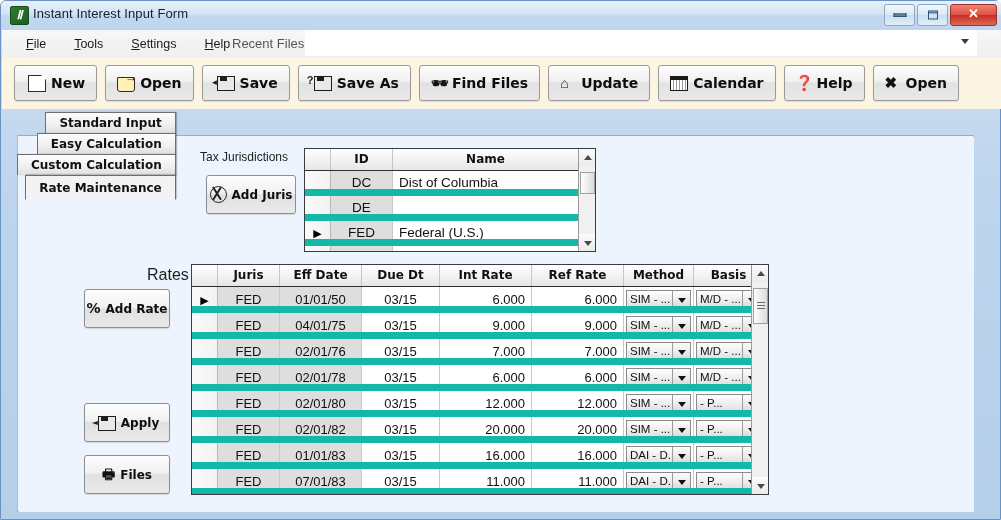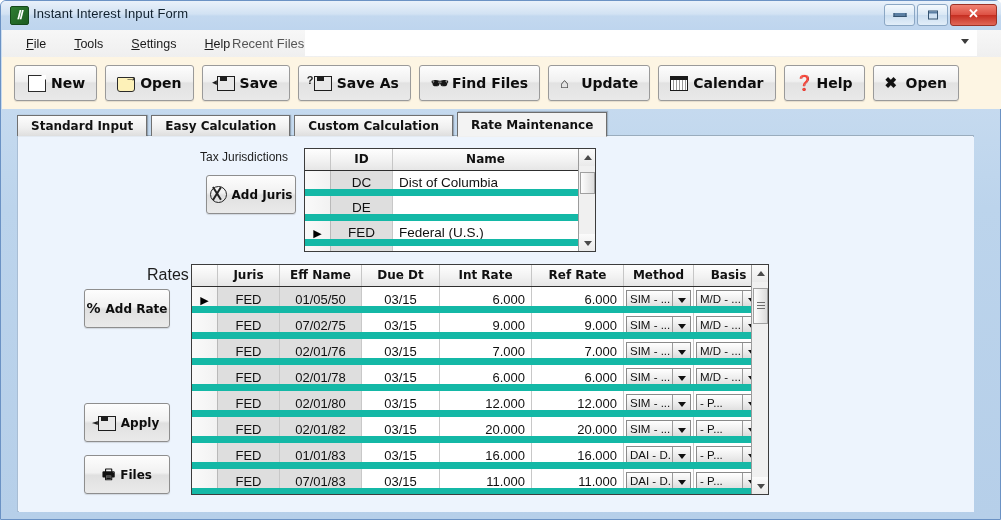--- a/index.html
+++ b/index.html
@@ -101,21 +101,21 @@
   .ico-saveas:after{content:"?";position:absolute;left:-8px;top:-3px;font-size:11px;font-weight:bold;color:#1d1d1d;}
   .ico-find{font-size:14px;line-height:16px;color:#151515;}
   .ico-update{font-size:14px;line-height:16px;color:#151515;}
   .ico-cal{width:14px;height:13px;border:1.6px solid #1a1a1a;background:repeating-linear-gradient(to right,#fff 0 2px,#9a9a9a 2px 3px),#fff;margin-top:1px;}
   .ico-cal:before{content:"";position:absolute;left:0;top:0;width:100%;height:3px;background:#1a1a1a;}
   .ico-help{font-size:15px;font-weight:bold;line-height:16px;color:#111;}
   .ico-exit{font-size:15px;font-weight:bold;line-height:16px;color:#111;}
 
   
   .tabstrip{
-    position:absolute;left:16px;top:111px;height:24px;display:flex;align-items:flex-end;z-index:4;
+    position:absolute;left:16px;top:111px;height:24px;display:flex;align-items:flex-end;z-index:4;flex-direction:column;
   }
   .tab{
     height:21px;padding:0 13px;box-sizing:border-box;margin-right:4px;
     border:1px solid #707070;border-bottom:none;
     background:linear-gradient(to bottom,#fdfdfd,#efefef 60%,#dedede);
     font-size:12px;font-weight:bold;color:#111;line-height:20px;
     font-family:"DejaVu Sans",sans-serif;
     box-shadow:1px 0 1px rgba(0,0,0,.25);
     cursor:default;
   }
@@ -398,54 +398,54 @@
       <div class="sb-thumb"></div>
       <div class="sb-arrow down"></div>
     </div>
   </div>
 
   <div class="grid" id="rategrid">
     <div class="grid-clip">
       <div class="ghead">
         <div class="gh hdr-sel"></div>
         <div class="gh c-juris">Juris</div>
-        <div class="gh c-eff">Eff Name</div>
+        <div class="gh c-eff">Eff Date</div>
         <div class="gh c-due">Due Dt</div>
         <div class="gh c-int">Int Rate</div>
         <div class="gh c-ref">Ref Rate</div>
         <div class="gh c-method">Method</div>
         <div class="gh c-basis">Basis</div>
 
         <div class="gh c-pad"></div>
       </div>
       <div id="rate-rows">
           <div class="grow">
             <div class="gc sel-col"><span class="rowmark">▶</span></div>
             <div class="gc c-juris shade ctr">FED</div>
-            <div class="gc c-eff shade ctr">01/05/50</div>
+            <div class="gc c-eff shade ctr">01/01/50</div>
             <div class="gc c-due ctr">03/15</div>
             <div class="gc c-int num">6.000</div>
             <div class="gc c-ref num">6.000</div>
             <div class="gc c-method" style="padding:0 2px">
               <div class="combo">
                 <span class="txt">SIM - ...</span>
                 <span class="drop"></span>
               </div>
             </div>
             <div class="gc c-basis" style="padding:0 2px">
               <div class="combo">
                 <span class="txt">M/D - ...</span>
                 <span class="drop"></span>
               </div>
             </div>
           </div>
           <div class="grow">
             <div class="gc sel-col"><span class="rowmark"></span></div>
             <div class="gc c-juris shade ctr">FED</div>
-            <div class="gc c-eff shade ctr">07/02/75</div>
+            <div class="gc c-eff shade ctr">04/01/75</div>
             <div class="gc c-due ctr">03/15</div>
             <div class="gc c-int num">9.000</div>
             <div class="gc c-ref num">9.000</div>
             <div class="gc c-method" style="padding:0 2px">
               <div class="combo">
                 <span class="txt">SIM - ...</span>
                 <span class="drop"></span>
               </div>
             </div>
             <div class="gc c-basis" style="padding:0 2px">

